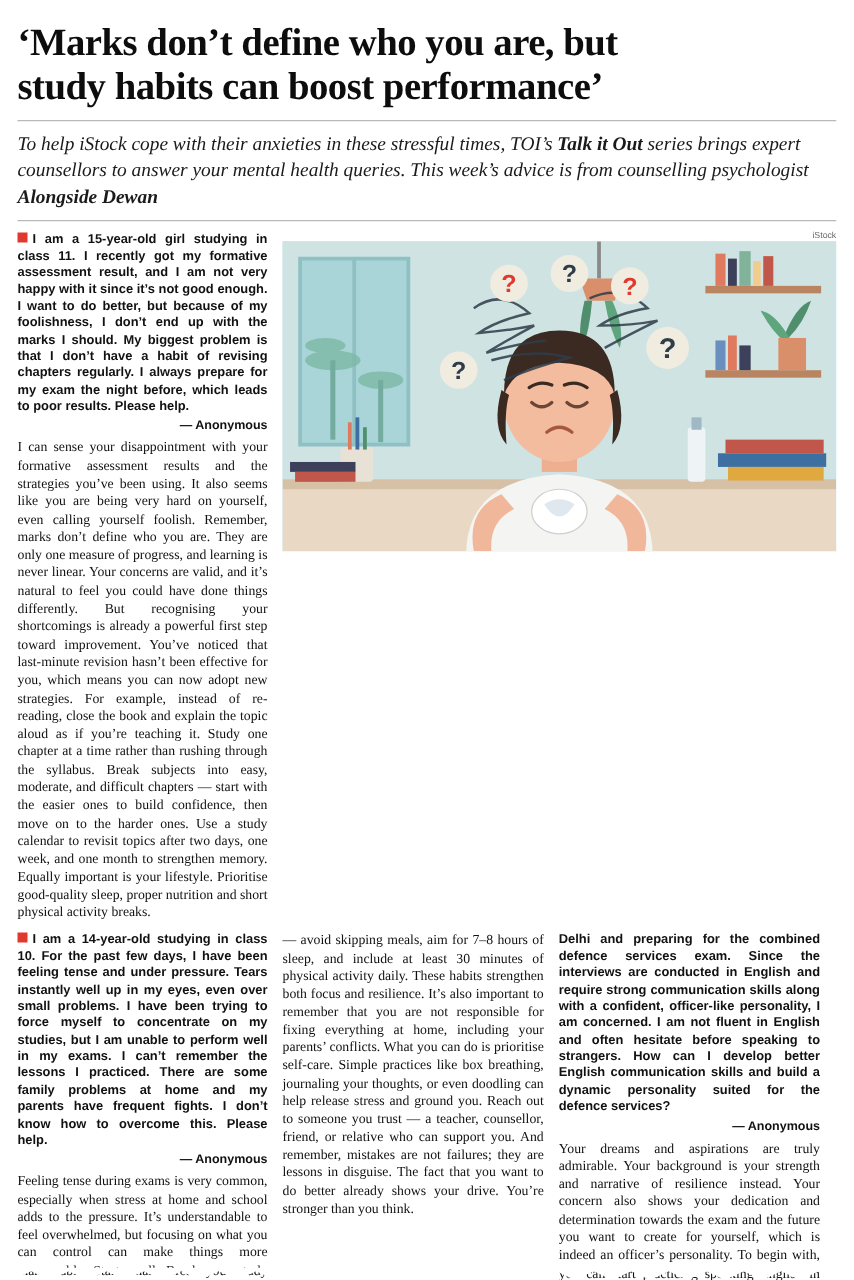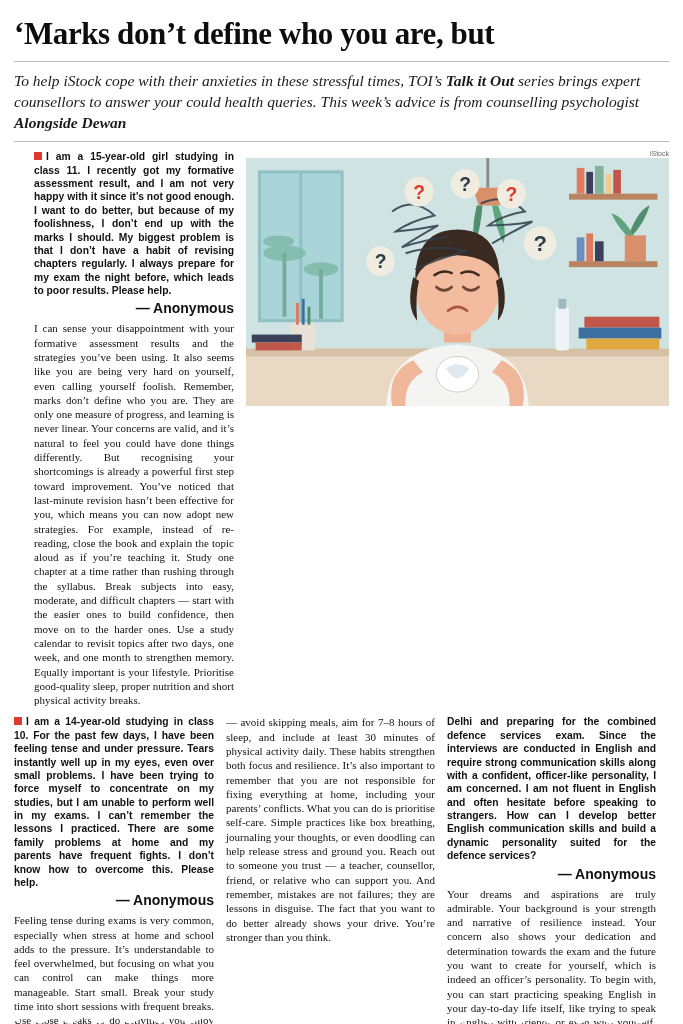--- a/index.html
+++ b/index.html
@@ -33,21 +33,21 @@
     line-height:1.36;
     font-style:italic;
     color:#1a1a1a;
     margin:0 0 8px 0;
   }
   .standfirst b{font-style:italic;font-weight:bold;}
   .standfirst .nameb{font-style:italic;font-weight:bold;}
   .rule2{border:0;border-top:1px solid #b9b9b9;margin:6px 0 8px 0;}
 
   
-  .topwrap{display:flex;gap:12px;align-items:flex-start;margin-left:20px;}
+  .topwrap{display:flex;gap:12px;align-items:flex-start;}
   .colA{width:200px;flex:0 0 200px;}
   .figure{flex:1;position:relative;}
   .figcredit{
     font-size:7px;color:#666;text-align:right;
     font-family:"Liberation Sans",sans-serif;
     line-height:1;margin-bottom:1px;
   }
   .illus{
     width:100%;height:248px;display:block;border:0;background:#c9e3e6;
   }
@@ -61,21 +61,21 @@
     text-align:justify;
     color:#111;
     margin:0;
   }
   .q .sq{
     display:inline-block;width:8px;height:8px;background:#e03a2f;
     margin-right:4px;position:relative;top:0px;
   }
   .byline{
     font-family:"Liberation Sans", sans-serif;
-    font-weight:bold;font-size:14px;text-align:right;margin:3px 0 5px 0;
+    font-weight:bold;font-size:10px;text-align:right;margin:3px 0 5px 0;
   }
   .a{
     font-family:"Liberation Serif", serif;
     font-size:11px;
     line-height:1.30;
     text-align:justify;
     hyphens:auto;
     -webkit-hyphens:auto;
     margin:0;
     color:#111;
@@ -94,25 +94,26 @@
   }
 </style>
 </head>
 <body>
 
 <div class="page">
   <div class="inner">
 
     <h1 class="headline">
       <span>‘Marks don’t define who you are, but</span>
+      <span class="l2">study habits can boost performance’</span>
     </h1>
 
     <hr class="rule">
 
-    <p class="standfirst"><span>To help iStock cope with their anxieties in these stressful times, TOI’s </span><b class="nameb">Talk it Out</b><span> series brings expert counsellors to answer your could health queries. This week’s advice is from counselling psychologist </span><b class="nameb">Alongside Dewan</b></p>
+    <p class="standfirst"><span>To help iStock cope with their anxieties in these stressful times, TOI’s </span><b class="nameb">Talk it Out</b><span> series brings expert counsellors to answer your mental health queries. This week’s advice is from counselling psychologist </span><b class="nameb">Alongside Dewan</b></p>
 
     <hr class="rule2">
 
     <div class="topwrap">
 
       <div class="colA">
         <p class="q"><span class="sq"></span><span>I am a 15-year-old girl studying in class 11. I recently got my formative assessment result, and I am not very happy with it since it’s not good enough. I want to do better, but because of my foolishness, I don’t end up with the marks I should. My biggest problem is that I don’t have a habit of revising chapters regularly. I always prepare for my exam the night before, which leads to poor results. Please help.</span></p>
         <p class="byline">— Anonymous</p>
         <p class="a">I can sense your disappointment with your formative assessment results and the strategies you’ve been using. It also seems like you are being very hard on yourself, even calling yourself foolish. Remember, marks don’t define who you are. They are only one measure of progress, and learning is never linear. Your concerns are valid, and it’s natural to feel you could have done things differently. But recognising your shortcomings is already a powerful first step toward improvement. You’ve noticed that last-minute revision hasn’t been effective for you, which means you can now adopt new strategies. For example, instead of re-reading, close the book and explain the topic aloud as if you’re teaching it. Study one chapter at a time rather than rushing through the syllabus. Break subjects into easy, moderate, and difficult chapters — start with the easier ones to build confidence, then move on to the harder ones. Use a study calendar to revisit topics after two days, one week, and one month to strengthen memory. Equally important is your lifestyle. Prioritise good-quality sleep, proper nutrition and short physical activity breaks.</p>
       </div>

